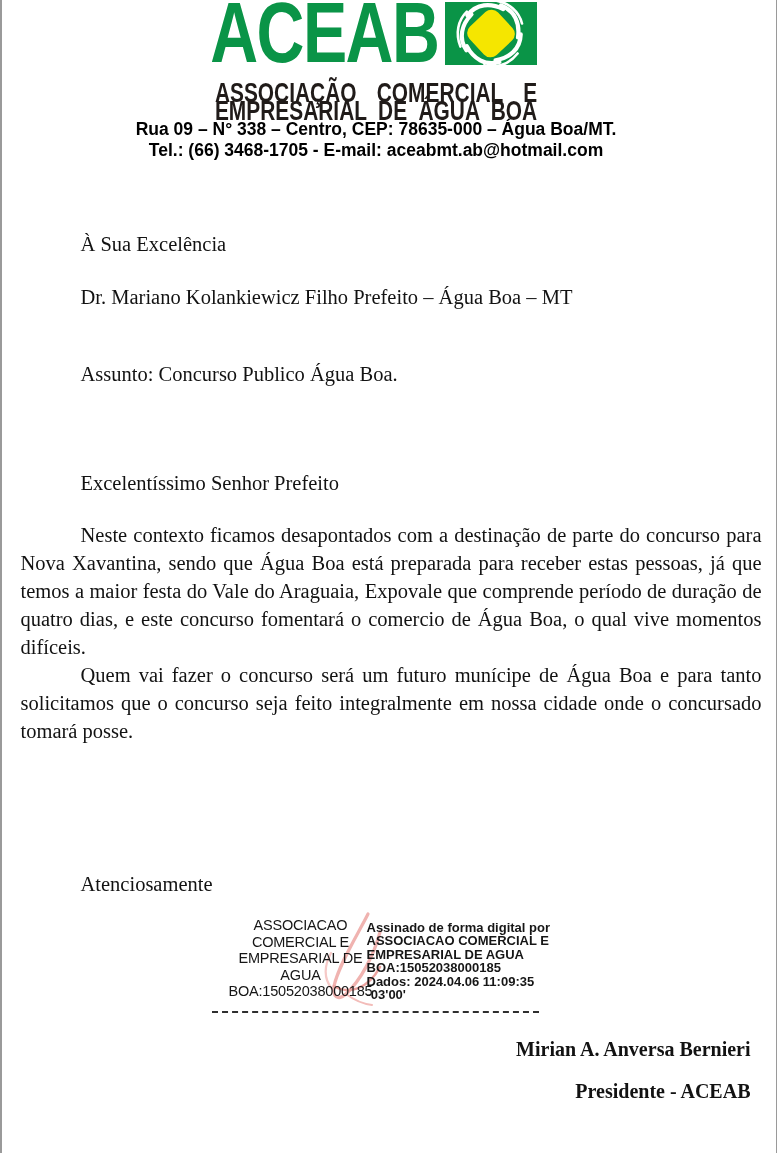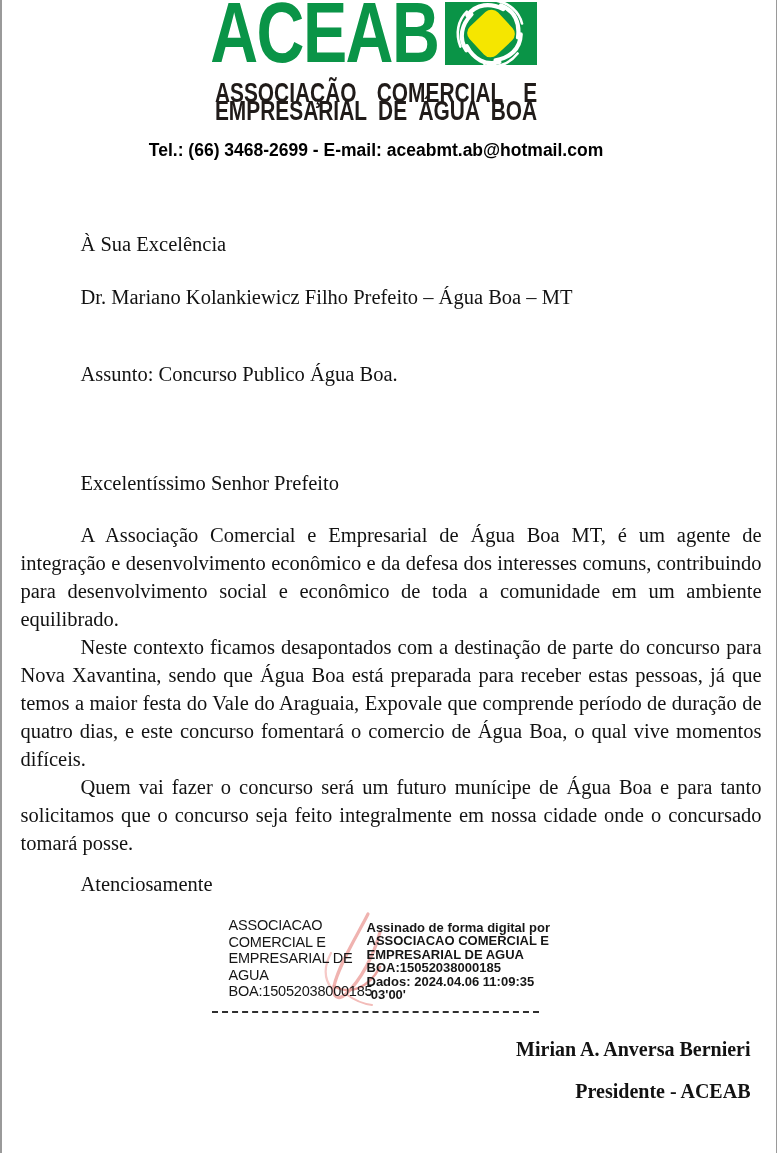--- a/index.html
+++ b/index.html
@@ -32,21 +32,21 @@
   .line{position:absolute;left:79px;font-size:20.5px;line-height:23px;white-space:nowrap;}
   .paras{
     position:absolute;left:19px;top:521px;width:741px;
     font-size:20.5px;line-height:28px;text-align:justify;
   }
   .paras p{margin:0;text-indent:60px;}
   
   .cert{
     position:absolute;left:227px;top:917px;
     font-family:"Liberation Sans",sans-serif;font-size:14.5px;line-height:16.6px;
-    color:#161616;letter-spacing:-0.2px;white-space:nowrap;
+    color:#161616;letter-spacing:-0.2px;white-space:nowrap;text-align:center;
   }
   .stamp{
     position:absolute;left:365px;top:921px;
     font-family:"Liberation Sans",sans-serif;font-weight:bold;
     font-size:13px;line-height:13.4px;color:#161616;white-space:nowrap;
   }
   .flourish{position:absolute;left:320px;top:906px;}
   .sig-dashes{position:absolute;left:210px;top:1011px;width:327px;height:0;border-top:2.5px dashed #2e2e2e;}
   .signer{position:absolute;left:0;width:749px;text-align:right;font-weight:bold;font-size:20px;line-height:22px;}
 </style>
@@ -76,29 +76,29 @@
     </g>
   </svg>
 
   <div class="org-wrap" style="top:79px">
     <div class="org-just">ASSOCIAÇÃO COMERCIAL E</div>
   </div>
   <div class="org-wrap" style="top:97px">
     <div class="org-just">EMPRESARIAL DE ÁGUA BOA</div>
   </div>
 
-  <div class="addr" style="top:140px">Tel.: (66) 3468-2699 - E-mail: aceabmt.ab@hotmail.com</div>
+  <div class="addr" style="top:119px">Rua 09 – N° 338 – Centro, CEP: 78635-000 – Água Boa/MT.</div>
+  <div class="addr" style="top:140px">Tel.: (66) 3468-1705 - E-mail: aceabmt.ab@hotmail.com</div>
 
   <div class="line" style="top:233px">À Sua Excelência</div>
   <div class="line" style="top:286px">Dr. Mariano Kolankiewicz Filho Prefeito – Água Boa – MT</div>
   <div class="line" style="top:363px">Assunto: Concurso Publico Água Boa.</div>
   <div class="line" style="top:472px">Excelentíssimo Senhor Prefeito</div>
 
   <div class="paras">
-    <p>A Associação Comercial e Empresarial de Água Boa MT, é um agente de integração e desenvolvimento econômico e da defesa dos interesses comuns, contribuindo para desenvolvimento social e econômico de toda a comunidade em um ambiente equilibrado.</p>
     <p>Neste contexto ficamos desapontados com a destinação de parte do concurso para Nova Xavantina, sendo que Água Boa está preparada para receber estas pessoas, já que temos a maior festa do Vale do Araguaia, Expovale que comprende período de duração de quatro dias, e este concurso fomentará o comercio de Água Boa, o qual vive momentos difíceis.</p>
     <p>Quem vai fazer o concurso será um futuro munícipe de Água Boa e para tanto solicitamos que o concurso seja feito integralmente em nossa cidade onde o concursado tomará posse.</p>
   </div>
 
   <div class="line" style="top:873px">Atenciosamente</div>
 
   <svg class="flourish" width="98" height="104" viewBox="0 0 98 104" aria-hidden="true">
     <g fill="none" stroke-linecap="round">
       <path d="M46 8 C 36 28, 17 58, 12 80 C 10 91, 16 95, 24 88 C 39 74, 52 49, 58 26" stroke="#f0b3b0" stroke-width="3.2"></path>
       <path d="M12 80 C 27 89, 46 83, 58 61" stroke="#eba39f" stroke-width="2.6"></path>

